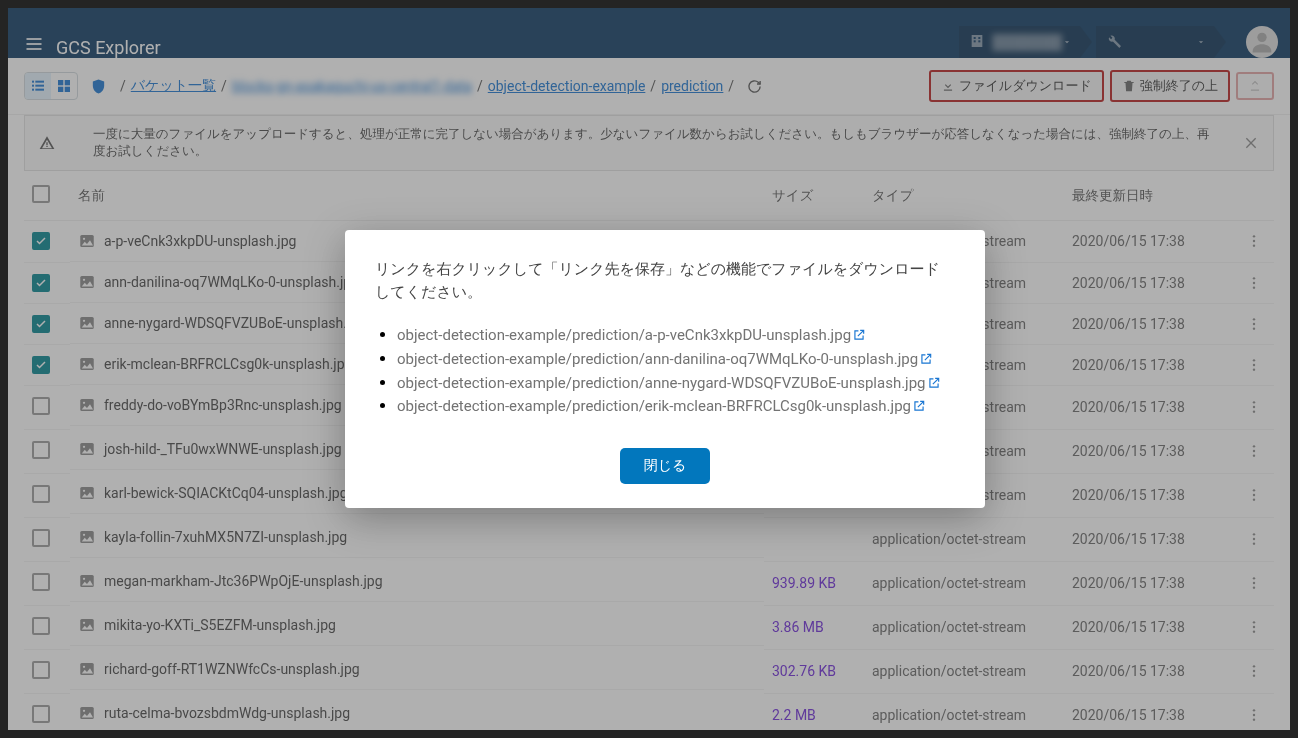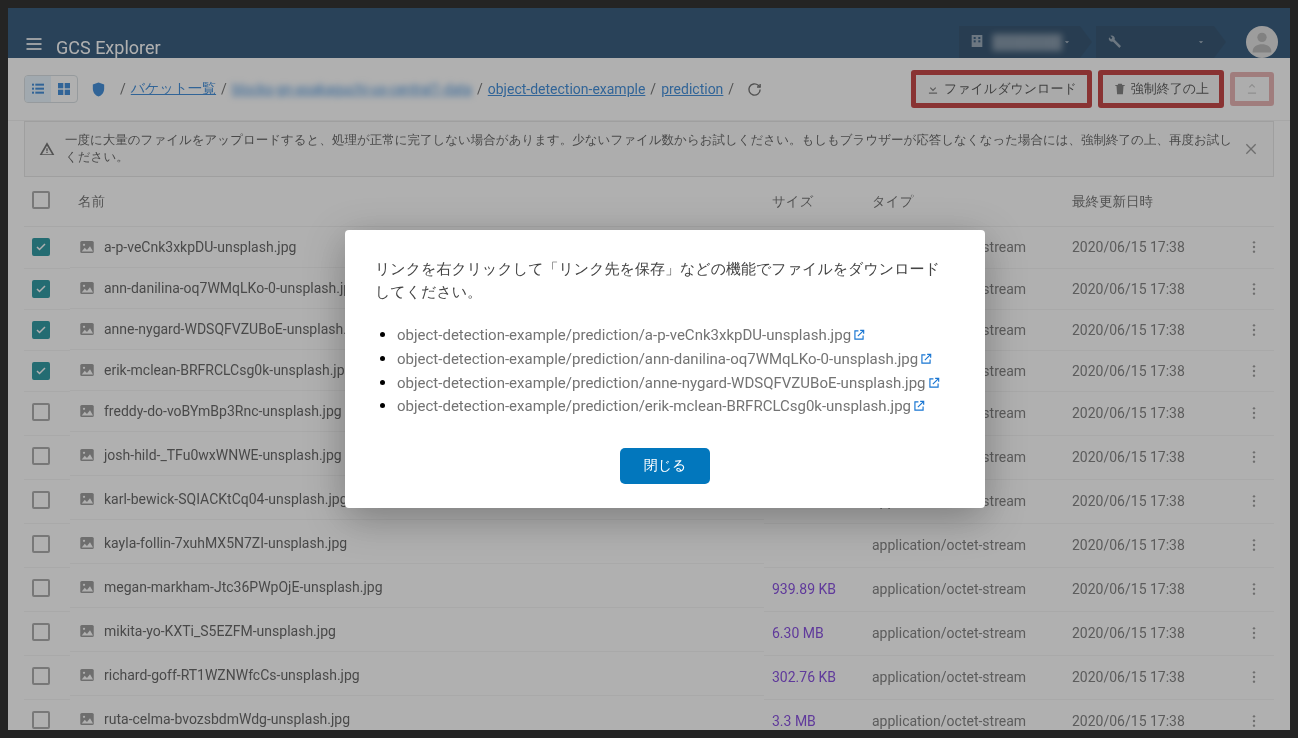--- a/index.html
+++ b/index.html
@@ -21,26 +21,26 @@
 .view-toggle { display: flex; border: 1px solid #cfd8dc; border-radius: 4px; overflow: hidden; margin-right: 12px; }
 .view-btn { width: 26px; height: 26px; display: flex; align-items: center; justify-content: center; color: #1976d2; }
 .view-btn.active { background: #e3f2fd; }
 .shield { color: #1976d2; margin-right: 8px; display: flex; }
 .breadcrumbs { display: flex; align-items: center; font-size: 14px; flex: 1; flex-wrap: wrap; }
 .breadcrumbs .sep { color: #555; margin: 0 5px; }
 .breadcrumbs a { color: #1976d2; text-decoration: underline; cursor: pointer; }
 .breadcrumbs .obscured { color: #1976d2; text-decoration: underline; filter: blur(3px); user-select: none; }
 .refresh { margin-left: 8px; color: #555; display:flex; }
 .tool-actions { display: flex; gap: 6px; align-items: center; }
-.tool-btn { display: flex; align-items: center; gap: 4px; padding: 5px 10px; background: #f5f5f5; border: 5px solid #b91c1c; border-radius: 3px; font-size: 13px; color: #333; cursor: pointer; }
+.tool-btn { display: flex; align-items: center; gap: 4px; padding: 5px 10px; background: #f5f5f5; border: 2px solid #b91c1c; border-radius: 3px; font-size: 13px; color: #333; cursor: pointer; }
 .tool-btn .ic { color: #666; display:flex; }
 .tool-btn.disabled { opacity: 0.4; cursor: default; }
 
 
-.warning { background: #fafafa; border: 1px solid #e0e0e0; margin: 0 16px; padding: 10px 14px; display: flex; align-items: center; font-size: 12.5px; color: #444; flex-shrink: 0; }
+.warning { background: #fafafa; border: 1px solid #e0e0e0; margin: 0 16px; padding: 10px 14px; display: flex; align-items: center; font-size: 12.5px; color: #444; flex-shrink: 0; gap: 28px; }
 .warning .warn-ic { margin-right: 10px; color: #555; display:flex; }
 .warning .close { color: #888; cursor: pointer; display:flex; }
 
 
 .table-wrap { flex: 1; overflow-y: auto; padding: 0 16px; }
 table { width: 100%; border-collapse: collapse; }
 th { text-align: left; font-weight: 400; color: #555; font-size: 13.5px; padding: 14px 8px; border-bottom: 1px solid #eee; }
 th.size { text-align: left; }
 td { padding: 11px 8px; border-bottom: 1px solid #f2f2f2; font-size: 14px; color: #444; }
 td.size { color: #6d28d9; }
@@ -471,21 +471,21 @@
             <td class="namecell">
               <span class="file-ic">
                 <svg width="18" height="18" viewBox="0 0 24 24" fill="currentColor">
                   <rect x="3" y="4" width="18" height="16" rx="2"></rect>
                   <circle cx="8" cy="9" r="1.5" fill="#fff"></circle>
                   <path d="M5 18l4-5 3 3 4-5 4 7H5z" fill="#fff"></path>
                 </svg>
               </span>
               <span>mikita-yo-KXTi_S5EZFM-unsplash.jpg</span>
             </td>
-            <td class="size">6.30 MB</td>
+            <td class="size">3.86 MB</td>
             <td class="type">application/octet-stream</td>
             <td class="date">2020/06/15 17:38</td>
             <td>
               <span class="row-menu">
                 <svg width="16" height="16" viewBox="0 0 24 24" fill="currentColor">
                   <circle cx="12" cy="5" r="1.8"></circle>
                   <circle cx="12" cy="12" r="1.8"></circle>
                   <circle cx="12" cy="19" r="1.8"></circle>
                 </svg>
               </span>
@@ -521,21 +521,21 @@
             <td class="namecell">
               <span class="file-ic">
                 <svg width="18" height="18" viewBox="0 0 24 24" fill="currentColor">
                   <rect x="3" y="4" width="18" height="16" rx="2"></rect>
                   <circle cx="8" cy="9" r="1.5" fill="#fff"></circle>
                   <path d="M5 18l4-5 3 3 4-5 4 7H5z" fill="#fff"></path>
                 </svg>
               </span>
               <span>ruta-celma-bvozsbdmWdg-unsplash.jpg</span>
             </td>
-            <td class="size">3.3 MB</td>
+            <td class="size">2.2 MB</td>
             <td class="type">application/octet-stream</td>
             <td class="date">2020/06/15 17:38</td>
             <td>
               <span class="row-menu">
                 <svg width="16" height="16" viewBox="0 0 24 24" fill="currentColor">
                   <circle cx="12" cy="5" r="1.8"></circle>
                   <circle cx="12" cy="12" r="1.8"></circle>
                   <circle cx="12" cy="19" r="1.8"></circle>
                 </svg>
               </span>

